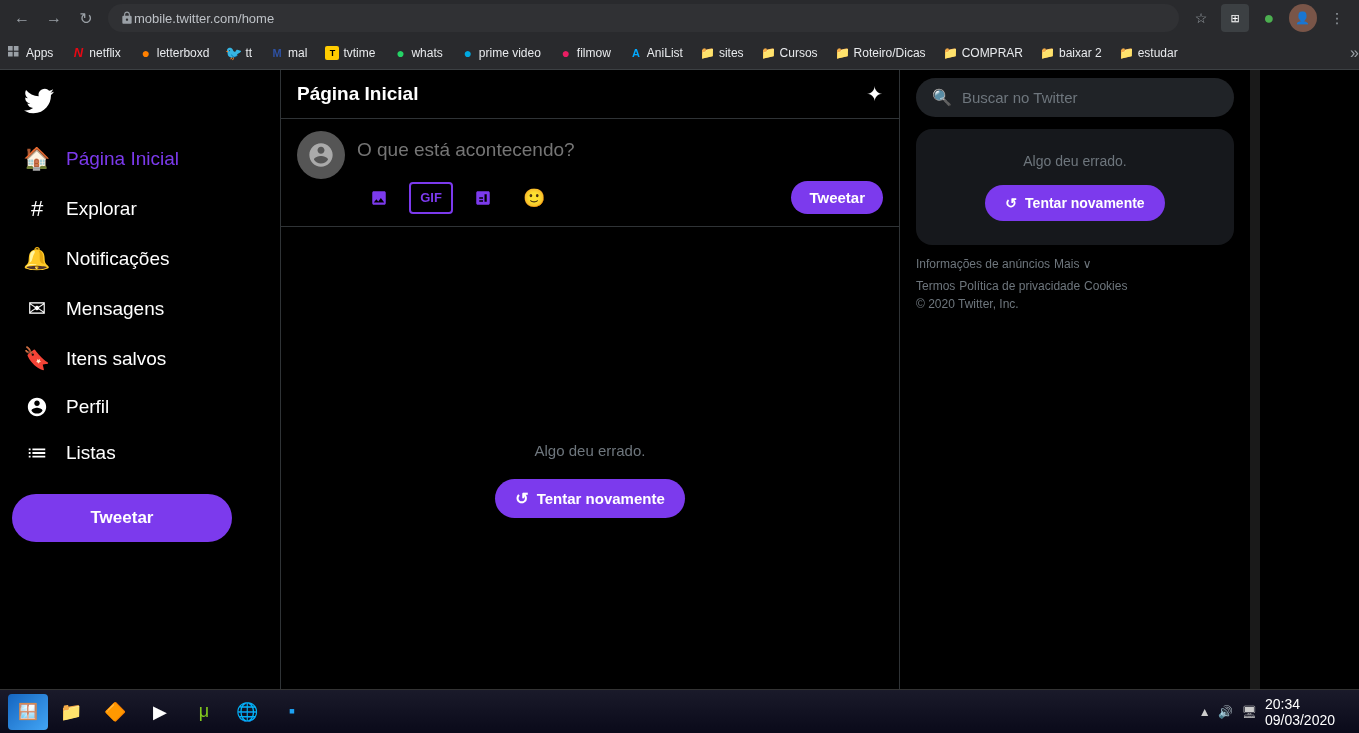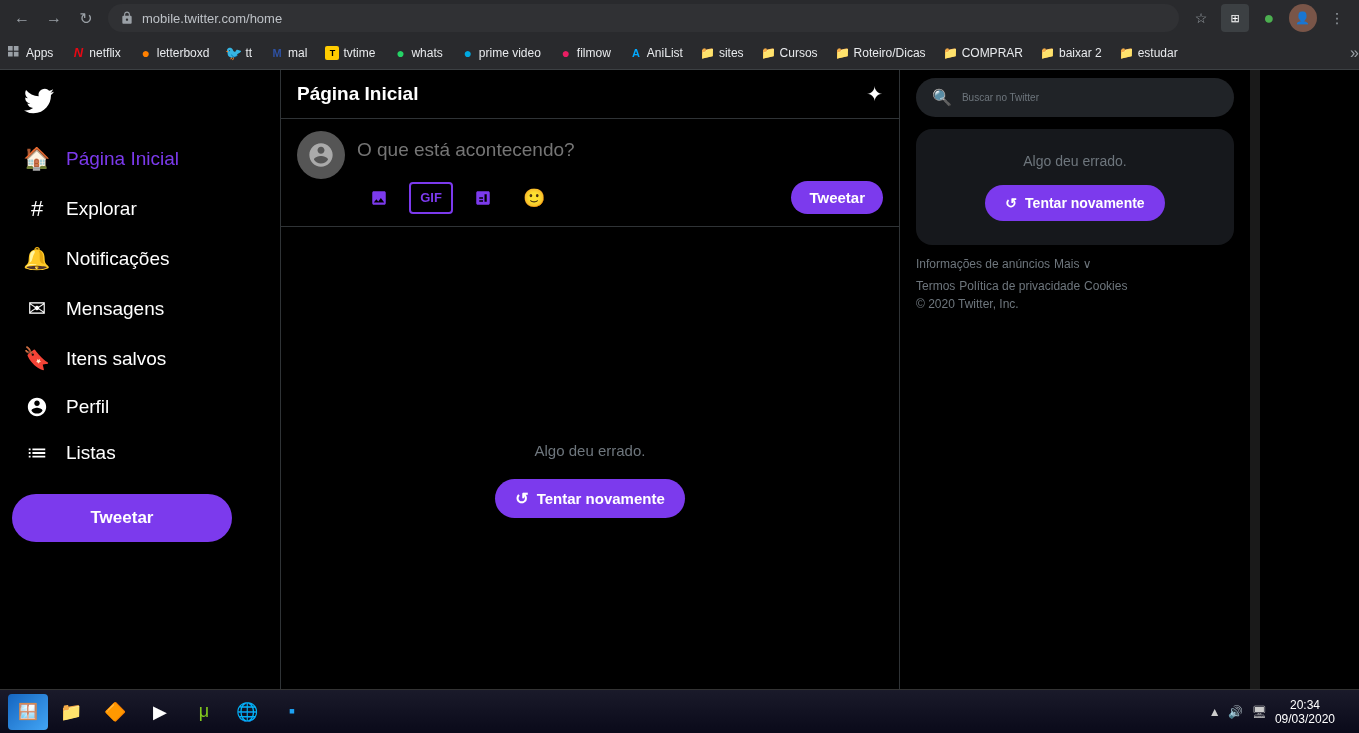--- a/index.html
+++ b/index.html
@@ -1,20 +1,20 @@
 <!DOCTYPE html>
 <html><head>
   <meta charset="utf-8">
   <style>
     * { margin: 0; padding: 0; box-sizing: border-box; }
     body { width: 1359px; height: 733px; background: #000; font-family: -apple-system, BlinkMacSystemFont, 'Segoe UI', Arial, sans-serif; overflow: hidden; color: #fff; }
     .browser-topbar { display: flex; align-items: center; height: 36px; padding: 0 8px; gap: 8px; background: #292a2d; }
     .browser-nav-btns { display: flex; gap: 4px; align-items: center; }
     .browser-nav-btn { background: none; border: none; color: #9aa0a6; cursor: pointer; font-size: 16px; width: 28px; height: 28px; border-radius: 50%; display: flex; align-items: center; justify-content: center; }
-    .browser-address-bar { flex: 1; background: #303134; border-radius: 20px; height: 28px; display: flex; align-items: center; padding: 0 12px; gap: 8px; }
+    .browser-address-bar { flex: 1; background: #303134; border-radius: 20px; height: 28px; display: flex; align-items: center; padding: 0 12px; gap: 0; }
     .browser-address-bar span { color: #bdc1c6; font-size: 13px; }
     .browser-right-icons { display: flex; align-items: center; gap: 6px; }
     .browser-icon-btn { width: 28px; height: 28px; border-radius: 50%; background: none; border: none; color: #9aa0a6; cursor: pointer; display: flex; align-items: center; justify-content: center; font-size: 14px; }
 
     
     .bookmarks-bar { display: flex; align-items: center; height: 34px; padding: 0 0; gap: 2px; background: #292a2d; border-bottom: 1px solid #3c4043; overflow: hidden; }
     .bookmark-item { display: flex; align-items: center; gap: 4px; padding: 4px 8px; border-radius: 4px; cursor: pointer; font-size: 12px; color: #e8eaed; white-space: nowrap; }
     .bookmark-icon { width: 14px; height: 14px; border-radius: 2px; display: flex; align-items: center; justify-content: center; font-size: 10px; flex-shrink: 0; }
     .bookmark-dots { color: #9aa0a6; font-size: 16px; margin-left: auto; }
 
@@ -49,37 +49,37 @@
     
     .error-state { display: flex; flex-direction: column; align-items: center; justify-content: center; flex: 1; gap: 20px; }
     .error-text { color: #6e767d; font-size: 15px; }
     .retry-btn { background: #7c3aed; color: #fff; border: none; border-radius: 20px; padding: 10px 20px; font-size: 15px; font-weight: 700; cursor: pointer; display: flex; align-items: center; gap: 8px; }
     .retry-icon { font-size: 16px; }
 
     
     .right-col { width: 350px; padding: 8px 16px; flex-shrink: 0; }
     .search-bar { background: #202327; border-radius: 30px; display: flex; align-items: center; padding: 10px 16px; gap: 10px; margin-bottom: 12px; }
     .search-icon { color: #6e767d; font-size: 16px; }
-    .search-input { background: none; border: none; outline: none; color: #fdba74; font-size: 10px; flex: 1; }
+    .search-input { background: none; border: none; outline: none; color: #fdba74; font-size: 15px; flex: 1; }
     .search-input::placeholder { color: #6e767d; }
 
     
     .error-widget { background: #16181c; border-radius: 16px; padding: 24px 16px; display: flex; flex-direction: column; align-items: center; gap: 16px; margin-bottom: 12px; }
     .error-widget-text { color: #6e767d; font-size: 14px; }
     .retry-btn-sm { background: #7c3aed; color: #fff; border: none; border-radius: 20px; padding: 10px 20px; font-size: 14px; font-weight: 700; cursor: pointer; display: flex; align-items: center; gap: 8px; }
 
     
     .footer-links { display: flex; flex-wrap: wrap; gap: 4px; margin-top: 8px; }
     .footer-link { color: #6e767d; font-size: 12px; cursor: pointer; }
     .footer-copy { color: #6e767d; font-size: 12px; margin-top: 4px; }
 
     
     .taskbar { position: fixed; bottom: 0; left: 0; width: 1359px; height: 44px; background: linear-gradient(to bottom, #1a1a2a, #0a0a1a); display: flex; align-items: center; gap: 4px; padding: 0 8px; border-top: 1px solid #333; }
     .taskbar-btn { width: 40px; height: 36px; display: flex; align-items: center; justify-content: center; border-radius: 4px; cursor: pointer; font-size: 20px; }
-    .taskbar-time { margin-left: auto; color: #fff; font-size: 12px; text-align: center; padding-right: 8px; }
+    .taskbar-time { margin-left: auto; color: #fff; font-size: 14px; text-align: left; padding-right: 8px; }
     .taskbar-sys { display: flex; align-items: center; gap: 6px; color: #ccc; font-size: 12px; }
 
     
     .scroll-track { width: 10px; background: #1a1a1a; }
 
     .netflix-icon { color: #e50914; font-weight: 900; font-size: 13px; font-style: italic; }
   </style>
 </head>
 <body>
 

